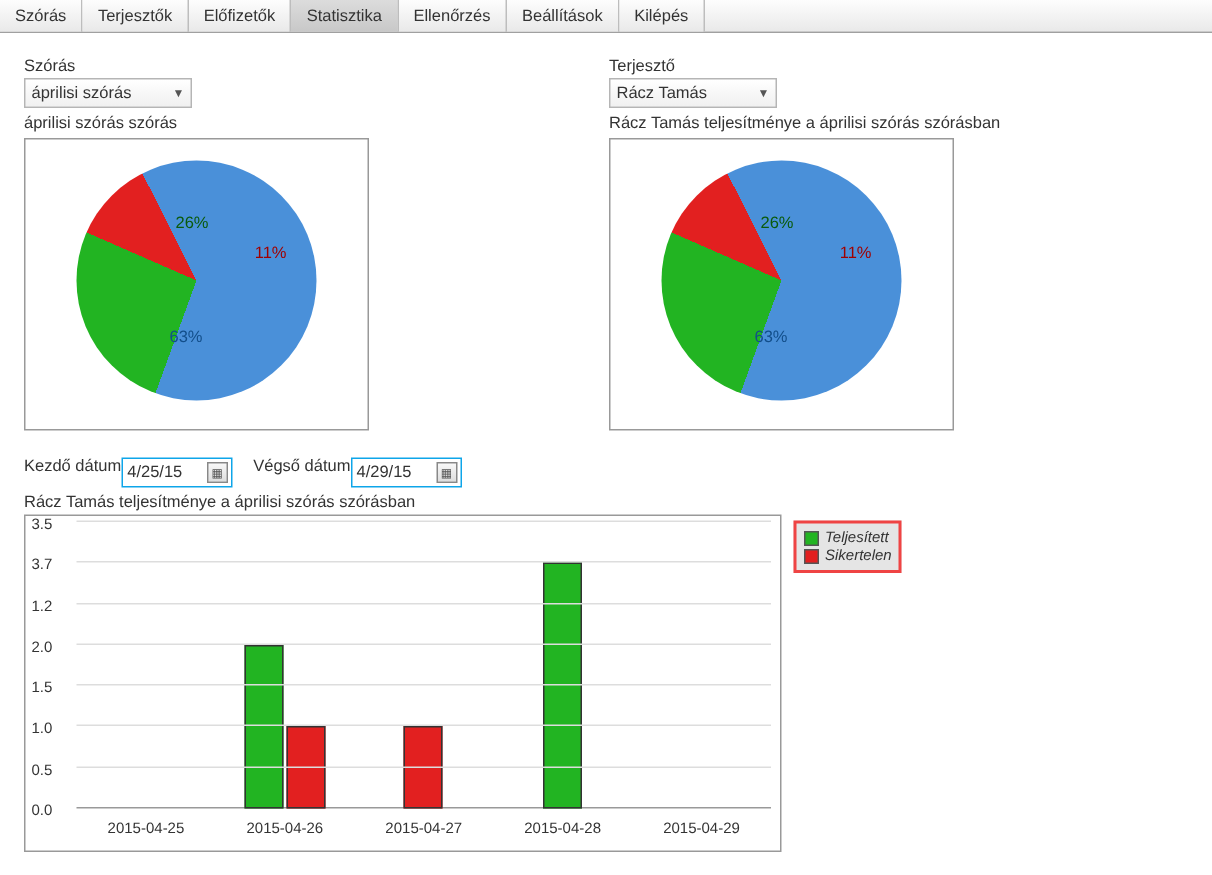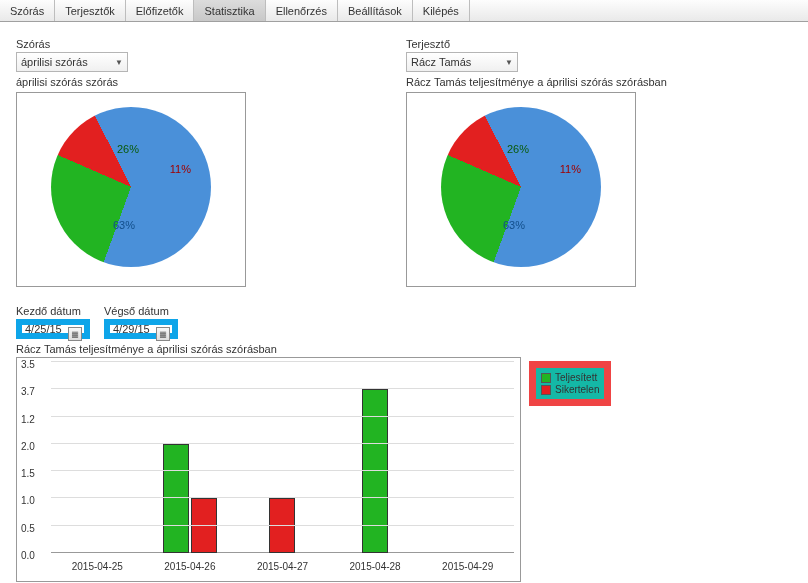--- a/index.html
+++ b/index.html
@@ -93,25 +93,25 @@
     font-size: 10px;
     color: #333;
     line-height: 1.2;
   }
   .date-row {
     margin-top: 18px;
     display: flex;
     gap: 14px;
     align-items: flex-end;
   }
-  .date-col { display: flex; flex-direction: column; }
+  .date-col { display: flex; flex-direction: row; text-align: right; }
   .date-input {
     width: 74px;
     height: 20px;
-    border: 6px solid #0ea5e9;
+    border: 1px solid #0ea5e9;
     background: #fff;
     display: flex;
     align-items: center;
     padding: 0 3px;
     position: relative;
     font-size: 11px;
   }
   .cal-icon {
     position: absolute;
     right: 2px;
@@ -133,25 +133,26 @@
     gap: 8px;
   }
   .bar-chart-box {
     border: 1px solid #999;
     background: #fff;
     width: 505px;
     height: 225px;
     position: relative;
   }
   .legend-box {
-    border: 7px solid #ef4444;
-    background: #14b8a6;
+    border: 2px solid #ef4444;
+    background: #e5e5e5;
     padding: 3px 5px;
     font-size: 10px;
     margin-top: 4px;
+    font-style: italic;
   }
   .legend-row {
     display: flex;
     align-items: center;
     gap: 4px;
     margin: 1px 0;
   }
   .swatch {
     width: 10px;
     height: 10px;

